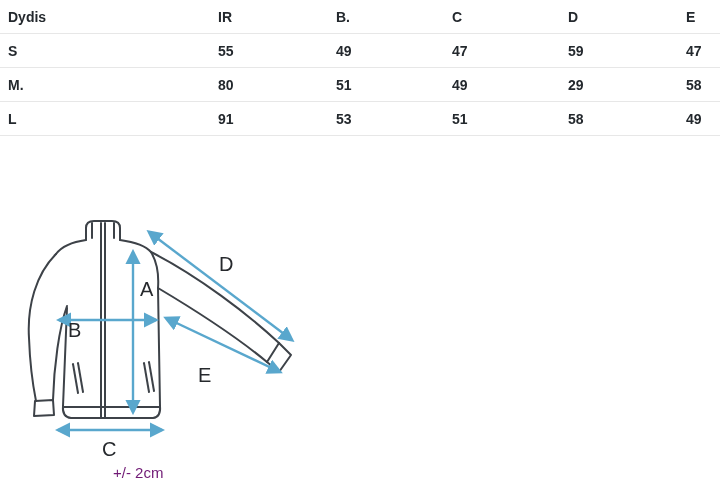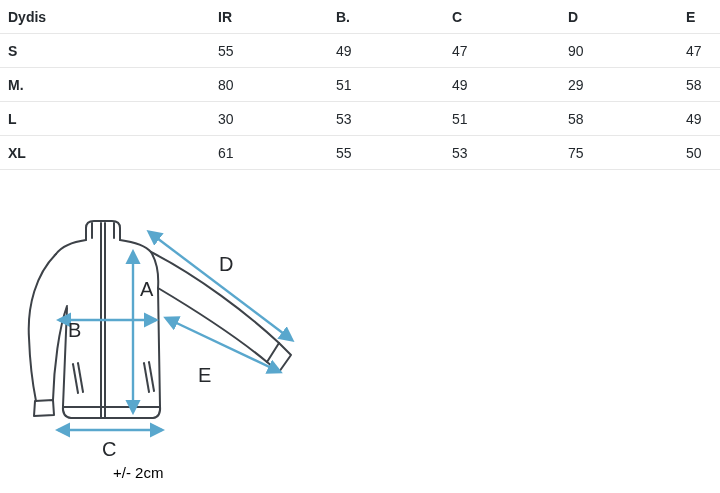--- a/index.html
+++ b/index.html
@@ -19,42 +19,42 @@
     table-layout: fixed;
     width: 720px;
     font-size: 14px;
   }
   .size-table th, .size-table td {
     text-align: left;
     padding: 9px 8px 8px 8px;
     vertical-align: middle;
     white-space: nowrap;
     overflow: hidden;
-    font-weight: normal;
+    font-weight: bold;
   }
   .size-table thead th { font-weight: bold; }
   .size-table tbody th { font-weight: bold; }
   .size-table tbody tr > * { border-top: 1px solid #e7e7e7; }
   .size-table tbody tr:last-child > * { border-bottom: 1px solid #e7e7e7; }
 
   
   .diagram {
     position: absolute;
     left: 10px;
     top: 216px;
     width: 330px;
     height: 275px;
   }
   .diagram svg { display: block; }
   .tolerance-note {
     position: absolute;
     left: 103px;
     top: 248px;
     font-size: 15px;
-    color: #000000;
+    color: #701a75;
   }
 </style>
 </head>
 <body>
 
 <table class="size-table">
   <colgroup>
     <col style="width:210px">
       <col style="width:118px">
       <col style="width:116px">
@@ -71,46 +71,38 @@
       <th>D</th>
       <th>E</th>
     </tr>
   </thead>
   <tbody>
     <tr>
       <th>S</th>
       <td>55</td>
       <td>49</td>
       <td>47</td>
-      <td>90</td>
+      <td>59</td>
       <td>47</td>
     </tr>
     <tr>
       <th>M.</th>
       <td>80</td>
       <td>51</td>
       <td>49</td>
       <td>29</td>
       <td>58</td>
     </tr>
     <tr>
       <th>L</th>
-      <td>30</td>
+      <td>91</td>
       <td>53</td>
       <td>51</td>
       <td>58</td>
       <td>49</td>
-    </tr>
-    <tr>
-      <th>XL</th>
-      <td>61</td>
-      <td>55</td>
-      <td>53</td>
-      <td>75</td>
-      <td>50</td>
     </tr>
   </tbody>
 </table>
 
 <div class="diagram">
   <svg width="310" height="245" viewBox="0 0 310 245">
     <defs>
       <marker id="ah" viewBox="0 0 10 10" refX="8" refY="5" markerWidth="6.5" markerHeight="6.5" orient="auto-start-reverse">
         <path d="M0,0 L10,5 L0,10 z" fill="#59a7cd"></path>
       </marker>

